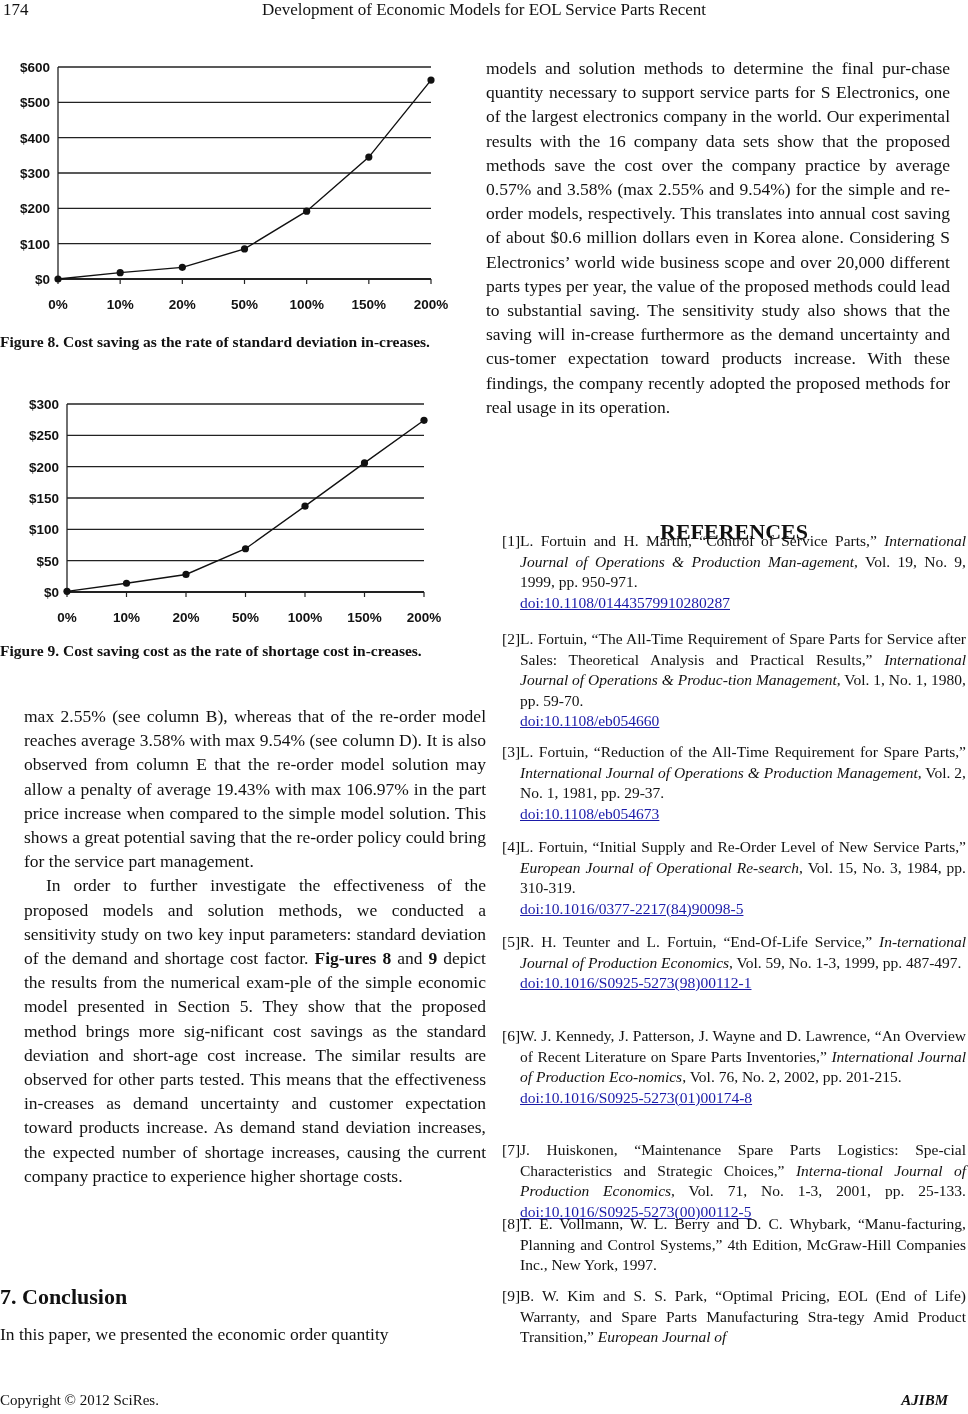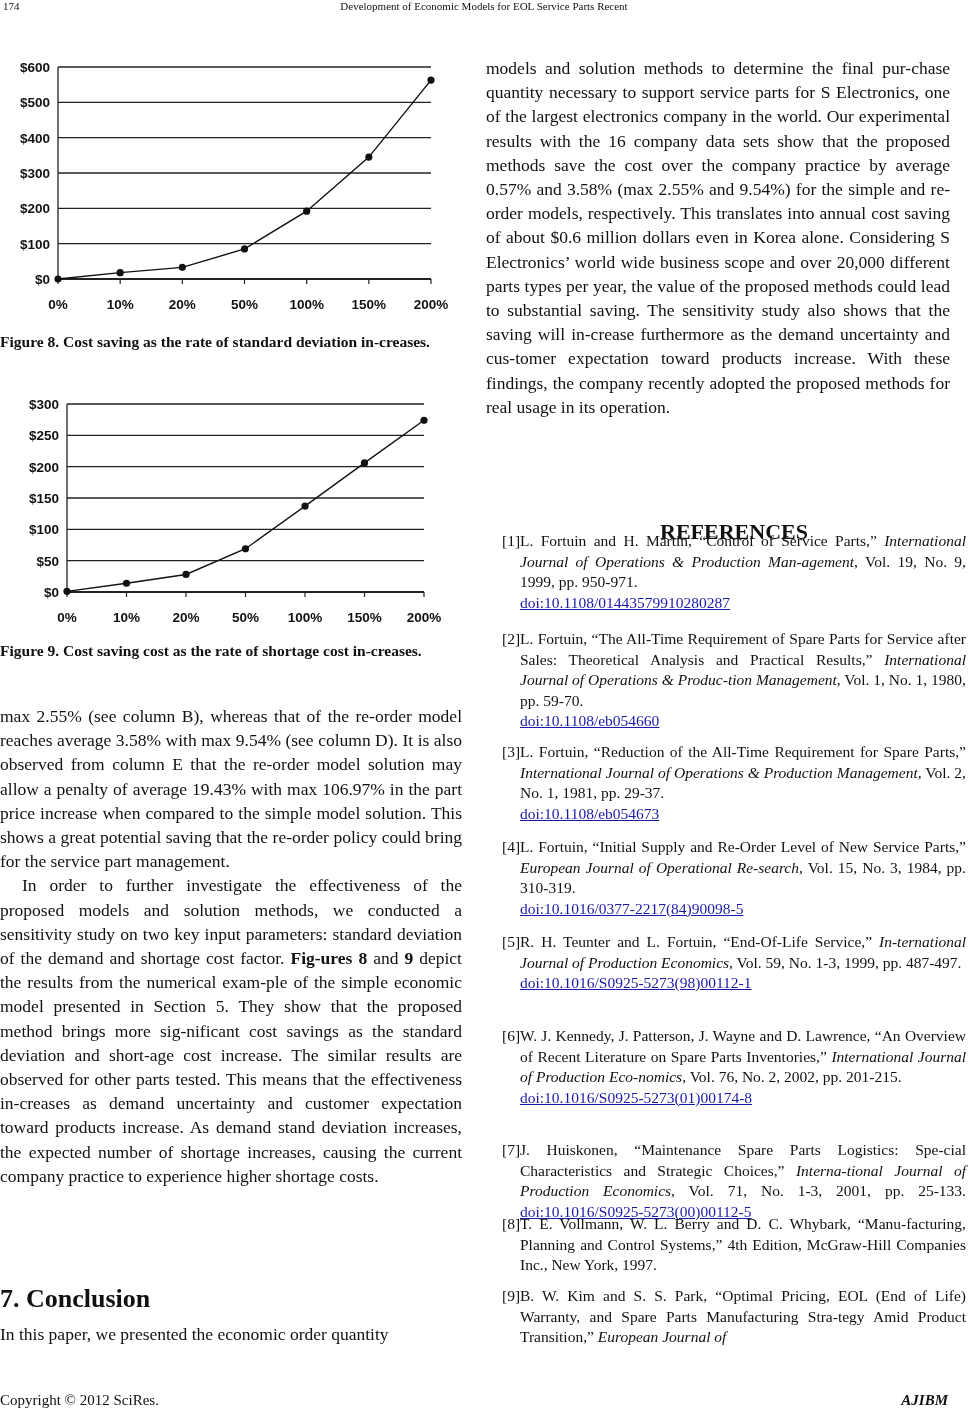--- a/index.html
+++ b/index.html
@@ -1,35 +1,35 @@
 <!DOCTYPE html>
 <html><head>
 <meta charset="utf-8">
 <style>
   html, body { margin: 0; padding: 0; background: #ffffff; }
   body { width: 968px; height: 1414px; position: relative; overflow: hidden; color: #111; }
 
-  #running-header { position: absolute; top: 0; left: 0; width: 968px; height: 22px; font-family: "Liberation Serif", serif; font-size: 11px; }
+  #running-header { position: absolute; top: 0; left: 0; width: 968px; height: 22px; font-family: "Liberation Serif", serif; font-size: 17px; }
   #page-number { position: absolute; left: 3px; top: 0; }
   #running-title { position: absolute; left: 0; width: 968px; text-align: center; top: 0; }
 
   .col { position: absolute; font-family: "Liberation Serif", serif; font-size: 17.5px; line-height: 24.2px; text-align: justify; }
-  #left-col { left: 0; width: 462px; }
+  #left-col { left: 0; width: 462px; padding-left: 24px; }
   #right-col { left: 486px; width: 464px; }
 
   .chart { position: absolute; left: 0; width: 470px; }
   .chart svg { display: block; }
   .chart text { font-family: "Liberation Sans", sans-serif; font-weight: bold; font-size: 13.5px; fill: #111; }
 
   .caption { position: absolute; left: 0; width: 462px; font-family: "Liberation Serif", serif; font-weight: bold; font-size: 15.5px; line-height: 19px; text-align: justify; }
 
   .para { margin: 0; }
   .indent { text-indent: 22px; }
 
-  #section-heading { position: absolute; left: 0; top: 1284px; font-family: "Liberation Serif", serif; font-weight: bold; font-size: 26px; }
+  #section-heading { position: absolute; left: 0; top: 1284px; font-family: "Liberation Serif", serif; font-weight: bold; font-size: 22px; }
 
   #references-heading { position: absolute; left: 502px; width: 464px; top: 499px; text-align: center; font-family: "Liberation Serif", serif; font-weight: bold; font-size: 22px; margin-top: 20px; }
 
   .ref { position: absolute; left: 502px; width: 464px; font-family: "Liberation Serif", serif; font-size: 15.5px; line-height: 20.5px; }
   .ref-num { position: absolute; left: 0; top: 0; }
   .ref-body { margin-left: 18px; text-align: justify; }
   .ref-body i { font-style: italic; }
   .doi { color: #1a1aa8; text-decoration: underline; }
 
   #footer { position: absolute; top: 1392px; left: 0; width: 968px; font-family: "Liberation Serif", serif; font-size: 15px; }

